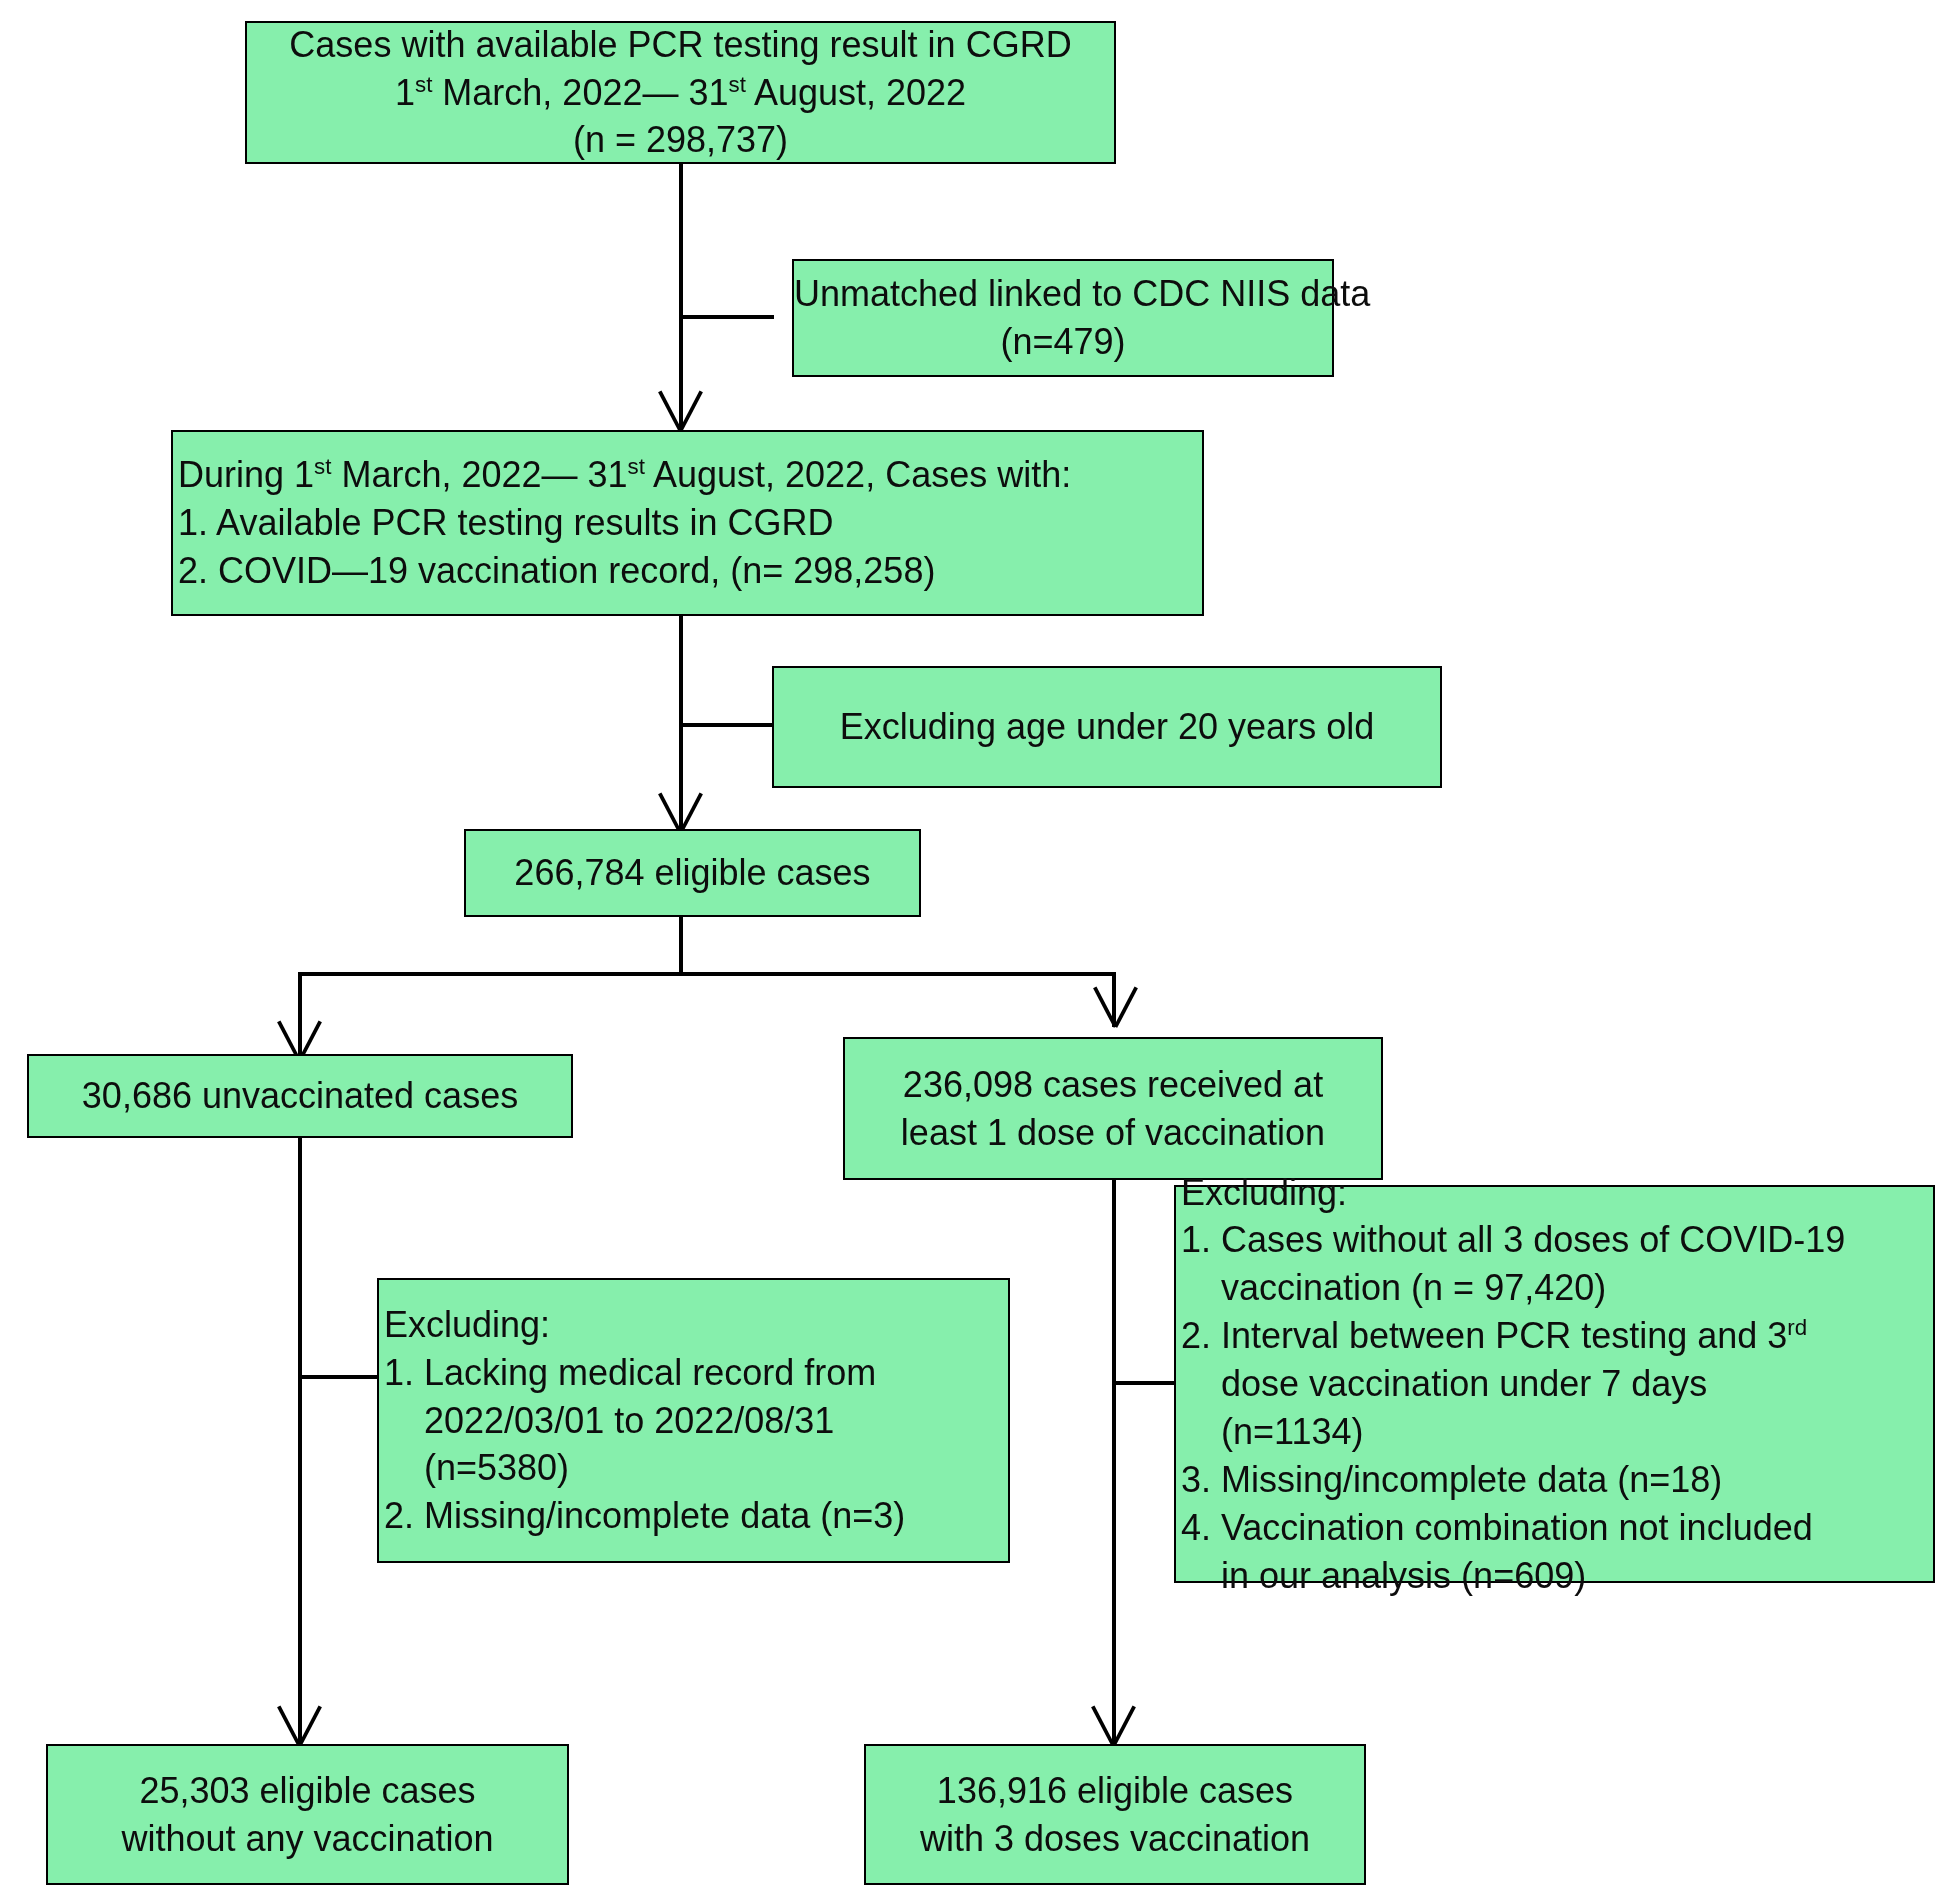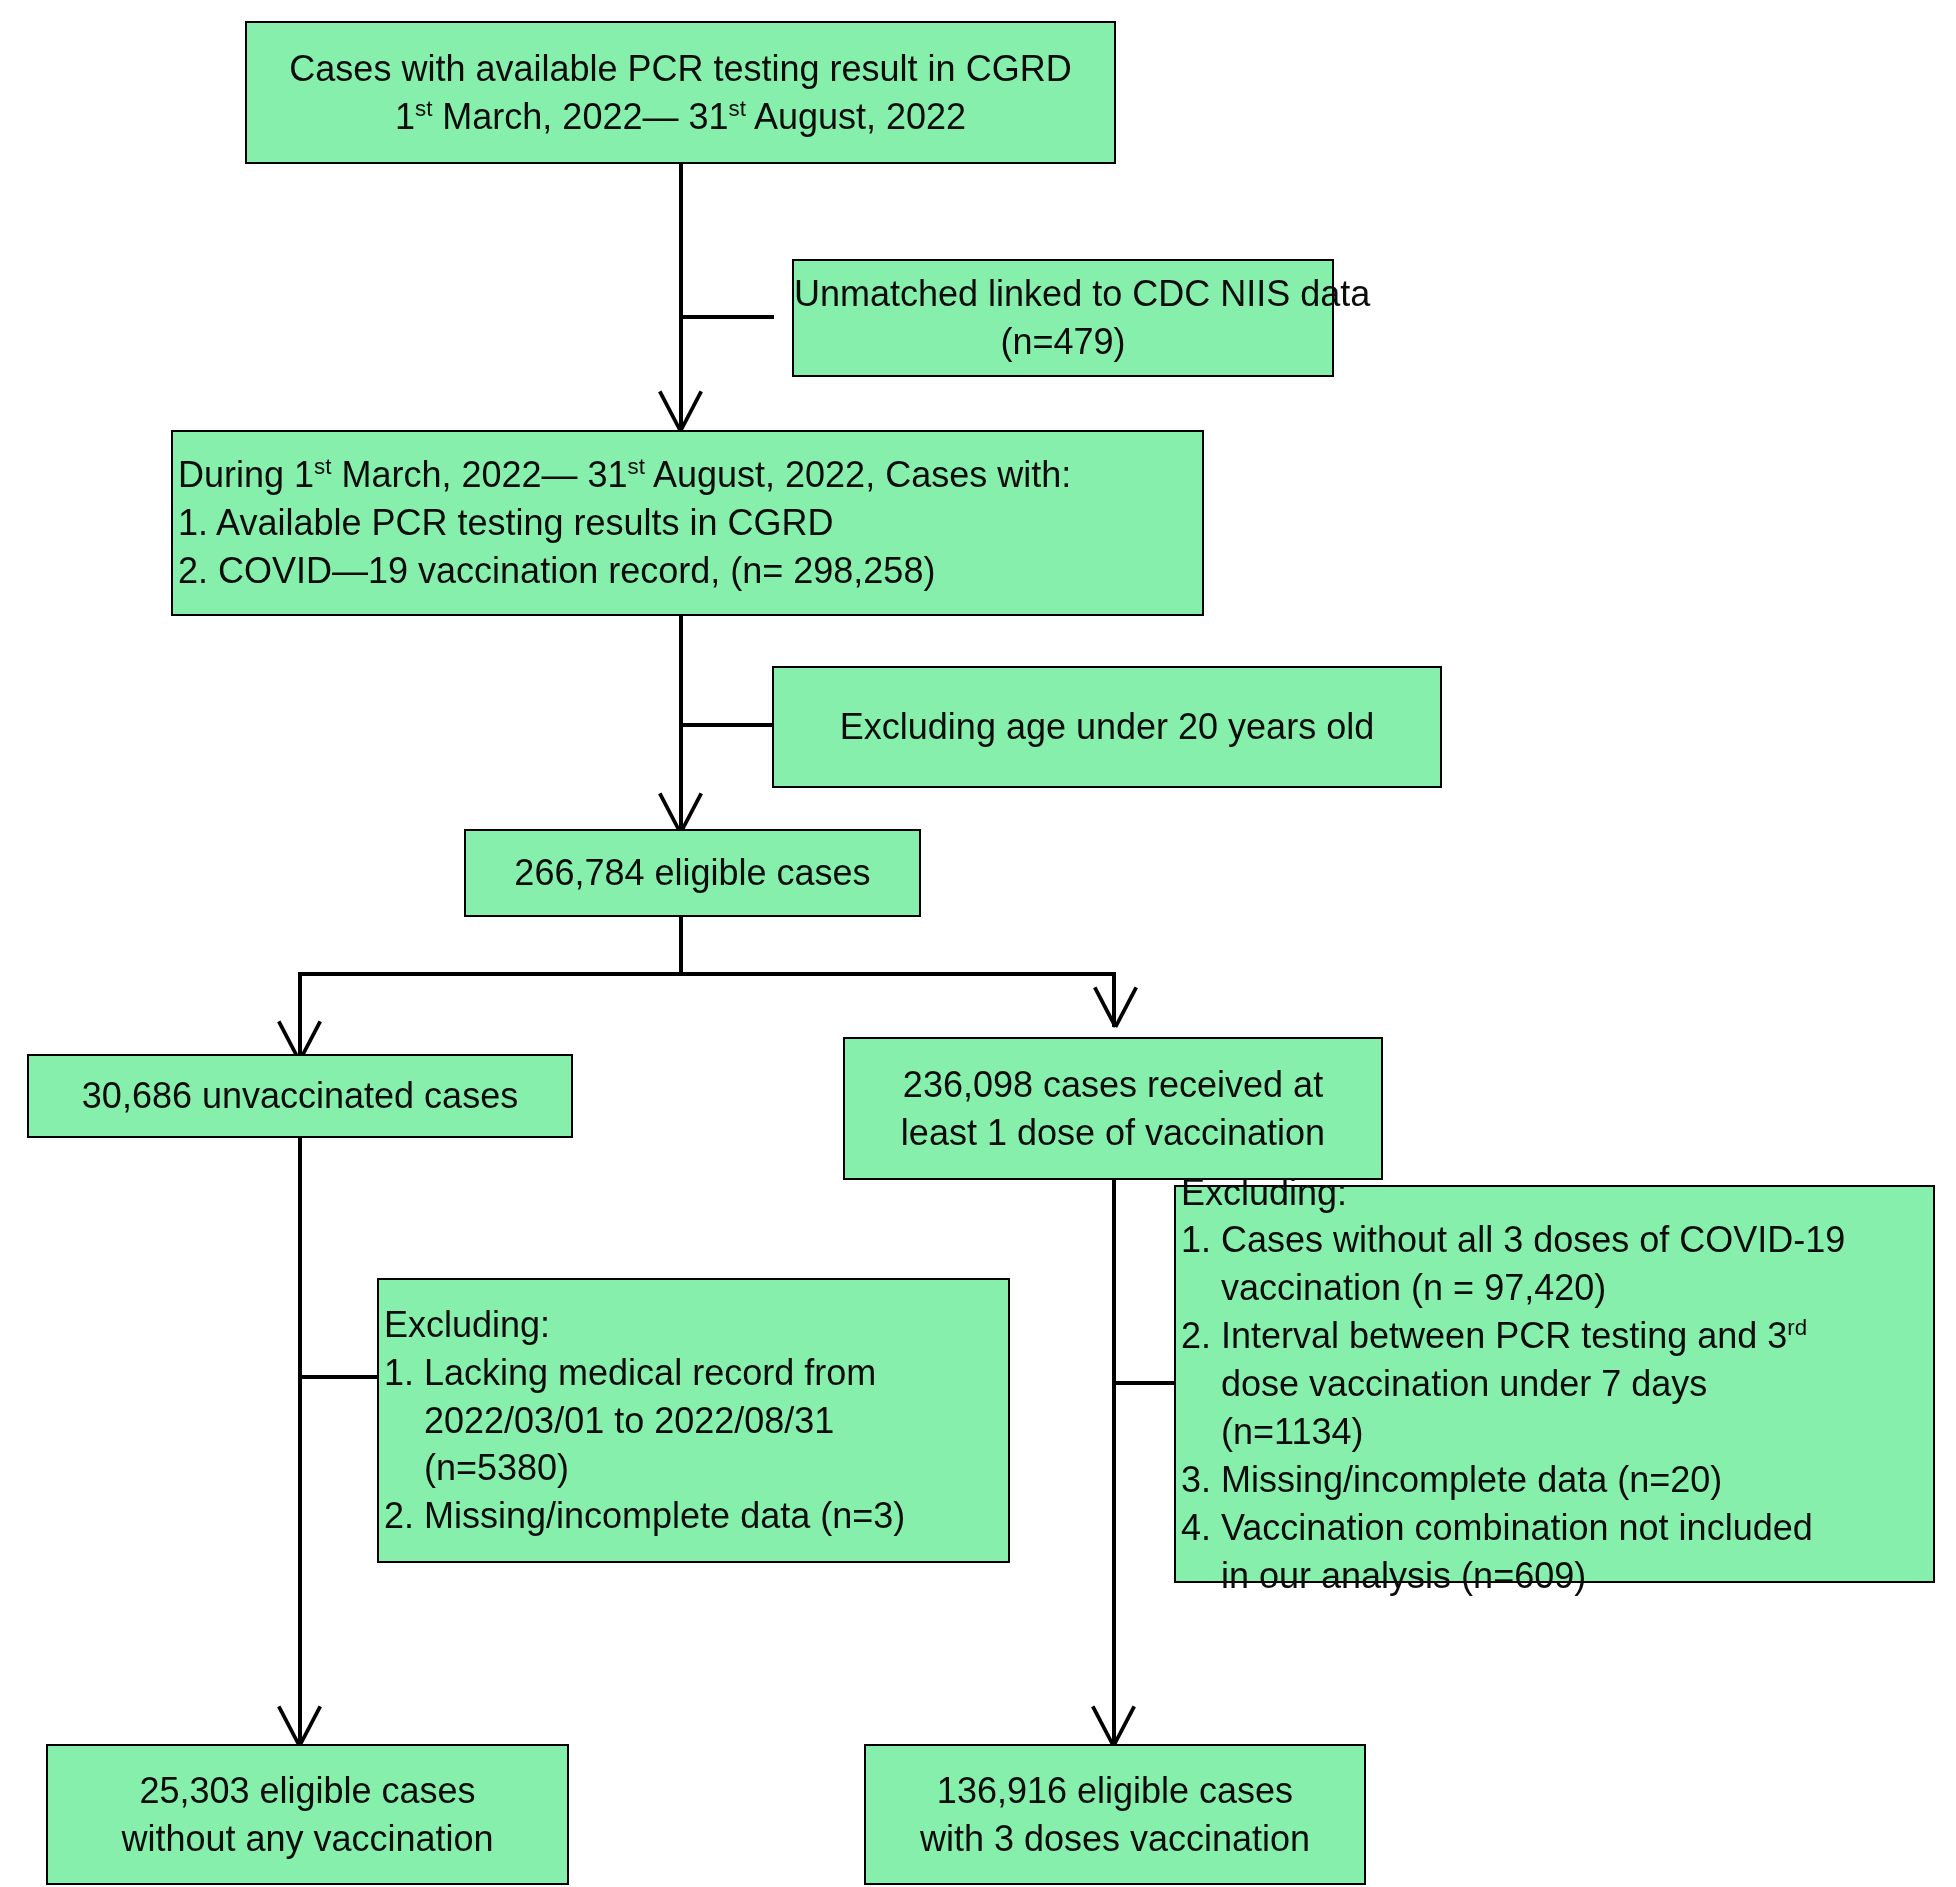--- a/index.html
+++ b/index.html
@@ -118,20 +118,21 @@
   <div class="arrow" style="left:1089px; top:1695px;">
     <svg width="49" height="53" viewBox="0 0 52 56">
       <path d="M26 54 L4 12" stroke="#000" stroke-width="4" fill="none"></path>
       <path d="M26 54 L48 12" stroke="#000" stroke-width="4" fill="none"></path>
     </svg>
   </div>
 
   <div class="node center" style="left:245px; top:21px; width:871px; height:143px;">
     <span class="line">Cases with available PCR testing result in CGRD</span>
     <span class="line"><span>1</span><sup>st</sup><span> March, 2022— 31</span><sup>st</sup><span> August, 2022</span></span>
+    <span class="line">(n = 298,737)</span>
   </div>
 
   <div class="node center" style="left:792px; top:259px; width:542px; height:118px;align-items:center;">
     <span class="line">Unmatched linked to CDC NIIS data</span>
     <span class="line">(n=479)</span>
   </div>
 
   <div class="node left" style="left:171px; top:430px; width:1033px; height:186px;">
     <span class="line"><span>During 1</span><sup>st</sup><span> March, 2022— 31</span><sup>st</sup><span> August, 2022, Cases with:</span></span>
     <span class="line">1. Available PCR testing results in CGRD</span>
@@ -186,21 +187,21 @@
       <span class="marker">2.</span>
       <span class="body">
         <span class="sub"><span>Interval between PCR testing and 3</span><sup>rd</sup></span>
         <span class="sub">dose vaccination under 7 days</span>
         <span class="sub">(n=1134)</span>
       </span>
     </span>
     <span class="li">
       <span class="marker">3.</span>
       <span class="body">
-        <span class="sub">Missing/incomplete data (n=20)</span>
+        <span class="sub">Missing/incomplete data (n=18)</span>
       </span>
     </span>
     <span class="li">
       <span class="marker">4.</span>
       <span class="body">
         <span class="sub">Vaccination combination not included</span>
         <span class="sub">in our analysis (n=609)</span>
       </span>
     </span>
   </div>

